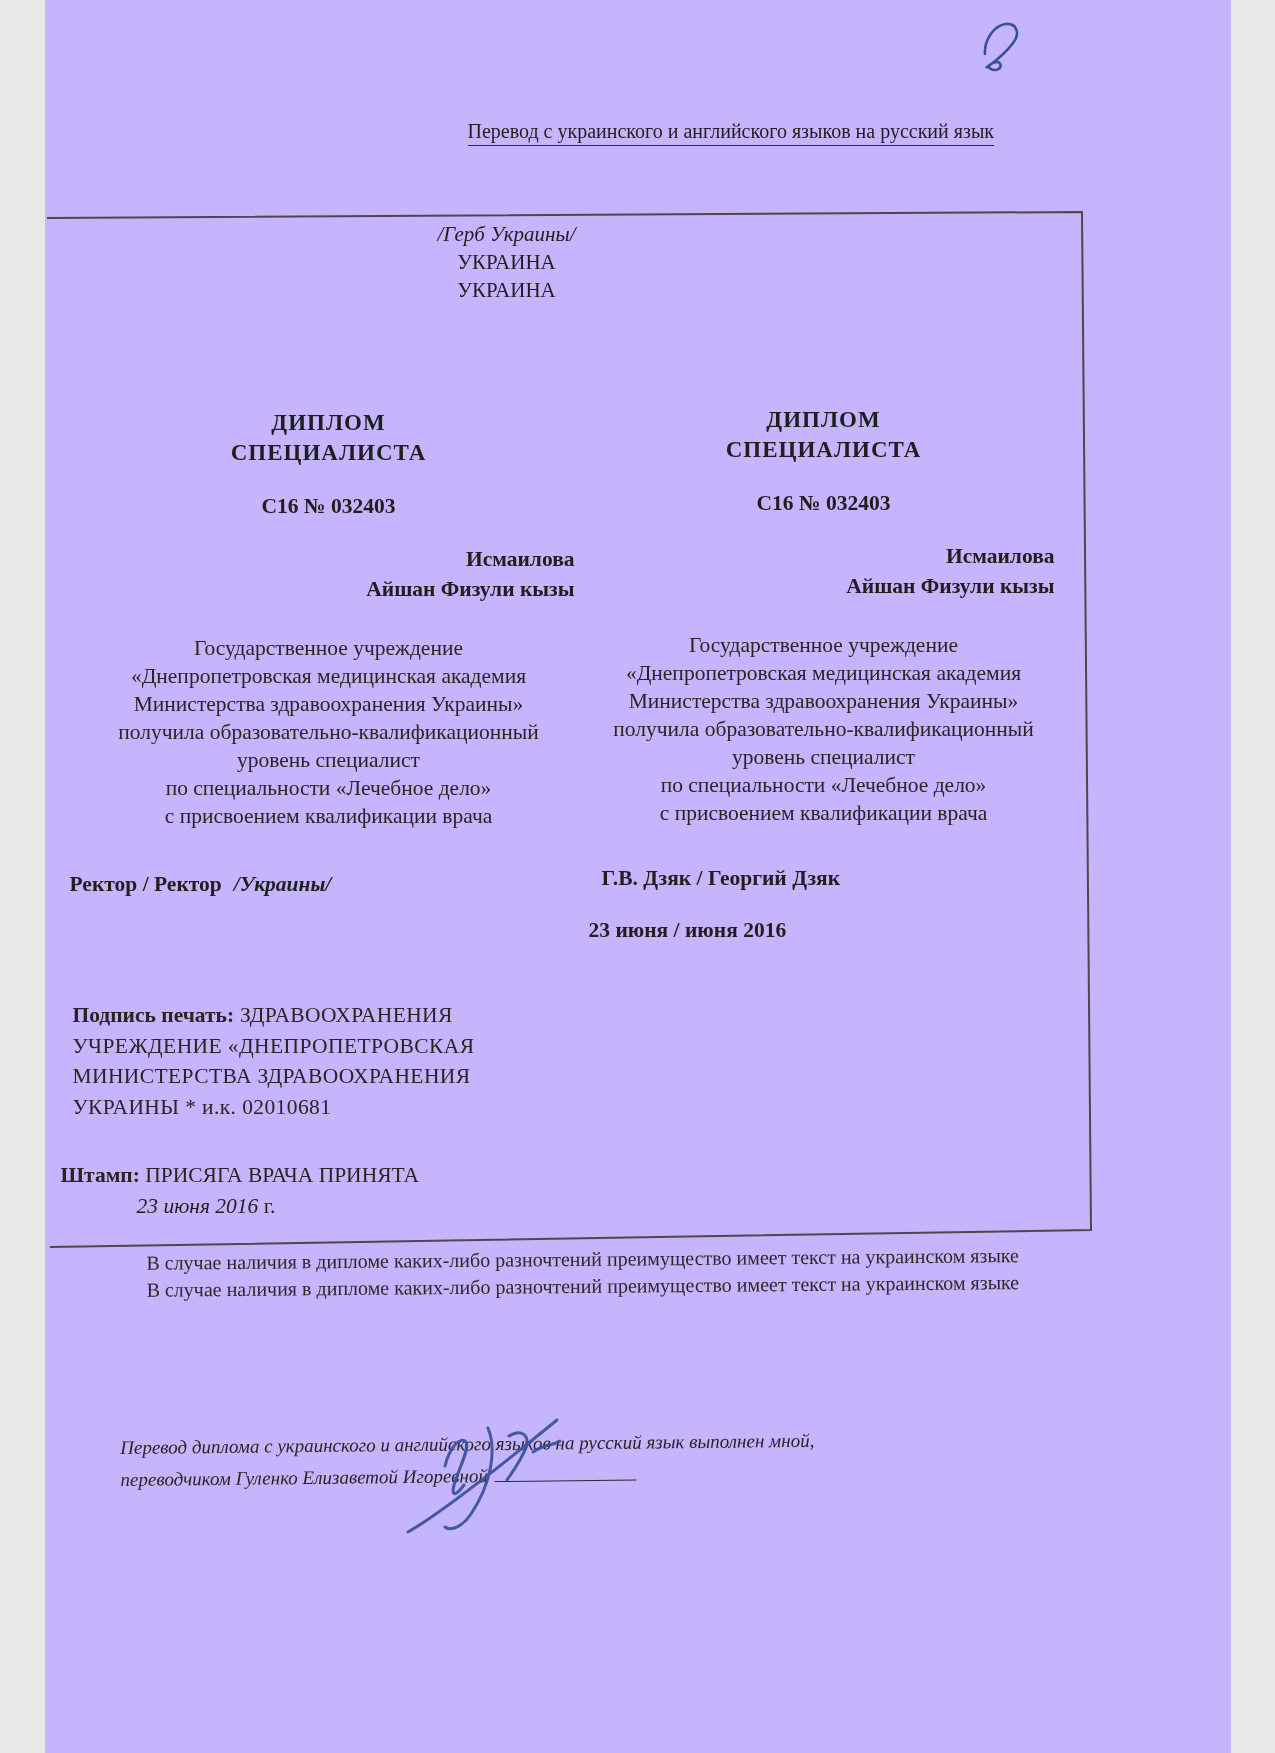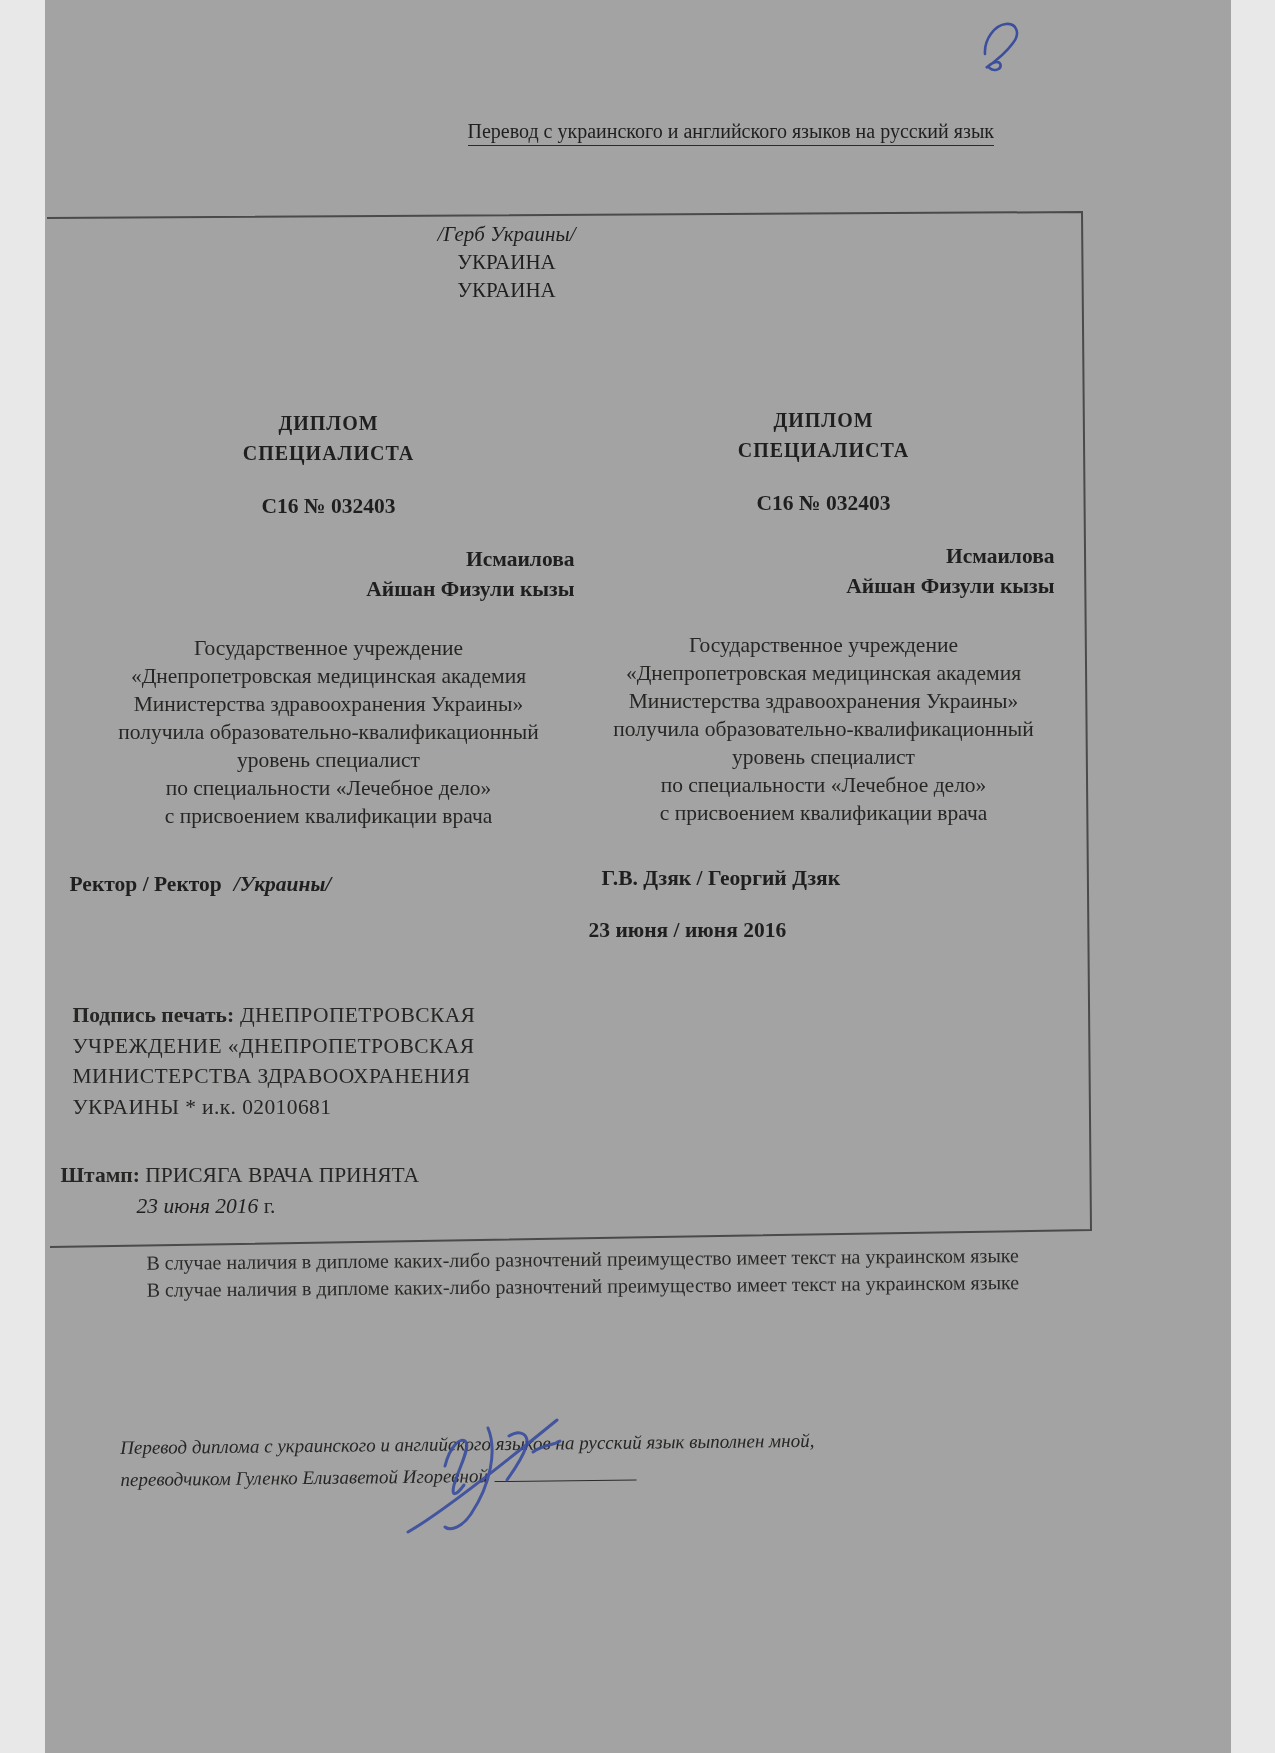--- a/index.html
+++ b/index.html
@@ -1,20 +1,20 @@
 <!DOCTYPE html>
 <html><head>
 <meta charset="utf-8">
 <style>
   html,body{margin:0;padding:0;background:#e8e8e8;}
   .page{
     position:relative;
     width:1186px;height:1753px;
     margin:0 auto;
-    background:#a3a3a3;
+    background:#c4b5fd;
     font-family:"Liberation Serif", serif;
     color:#1f1f1f;
     overflow:hidden;
   }
   .abs{position:absolute;}
   
   .hdr{
     top:120px;left:423px;
     font-size:20px;white-space:nowrap;
     border-bottom:1.6px solid #2b2b2b;
@@ -24,21 +24,21 @@
   .pgnum{top:12px;left:928px;width:60px;height:60px;}
   
   .frame{top:0;left:0;width:1275px;height:1753px;pointer-events:none;}
   
   .emblem{top:220px;left:327px;width:270px;text-align:center;font-size:21px;line-height:28px;}
   .emblem .it{font-style:italic;}
   
   .col{text-align:center;}
   .col-left{top:408px;left:38px;width:492px;}
   .col-right{top:405px;left:548px;width:462px;}
-  .col-title{font-weight:bold;font-size:20px;line-height:30px;letter-spacing:1px;}
+  .col-title{font-weight:bold;font-size:23px;line-height:30px;letter-spacing:1px;}
   .col-number{font-weight:bold;font-size:21.5px;margin-top:26px;}
   .col-name{font-weight:bold;font-size:21.5px;line-height:30px;margin-top:25px;text-align:right;}
   .col-body{font-size:21.5px;line-height:28px;margin-top:30px;color:#262624;}
   
   .rector{top:872px;left:25px;font-size:21.5px;font-weight:bold;white-space:nowrap;}
   .rector .note{font-style:italic;margin-left:12px;}
   .signatory{top:866px;left:557px;font-size:21.5px;font-weight:bold;white-space:nowrap;}
   .dateline{top:918px;left:544px;font-size:21.5px;font-weight:bold;white-space:nowrap;}
   
   .seal{top:1000px;left:28px;width:490px;font-size:21.5px;line-height:30.5px;letter-spacing:0.4px;color:#262624;}
@@ -129,21 +129,21 @@
   </div>
 
   <div class="abs rector">
     <span>Ректор / Ректор</span><span class="note">/Украины/</span>
   </div>
 
   <div class="abs signatory">Г.В. Дзяк / Георгий Дзяк</div>
   <div class="abs dateline">23 июня / июня 2016</div>
 
   <div class="abs seal">
-    <div><b>Подпись печать:</b> <span>ДНЕПРОПЕТРОВСКАЯ</span></div>
+    <div><b>Подпись печать:</b> <span>ЗДРАВООХРАНЕНИЯ</span></div>
     <div>УЧРЕЖДЕНИЕ «ДНЕПРОПЕТРОВСКАЯ</div>
     <div>МИНИСТЕРСТВА ЗДРАВООХРАНЕНИЯ</div>
     <div>УКРАИНЫ * и.к. 02010681</div>
   </div>
 
   <div class="abs stamp">
     <div><b>Штамп:</b> <span>ПРИСЯГА ВРАЧА ПРИНЯТА</span></div>
     <div class="l2"><span class="bi">23 июня 2016</span> <span>г.</span></div>
   </div>
 

